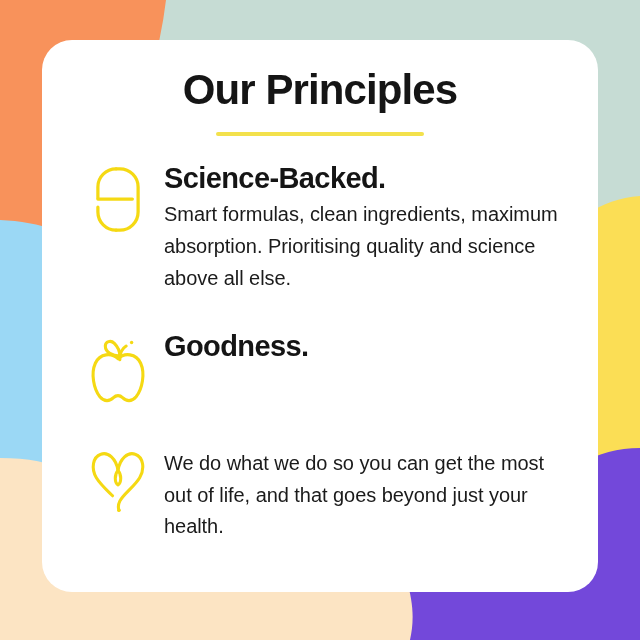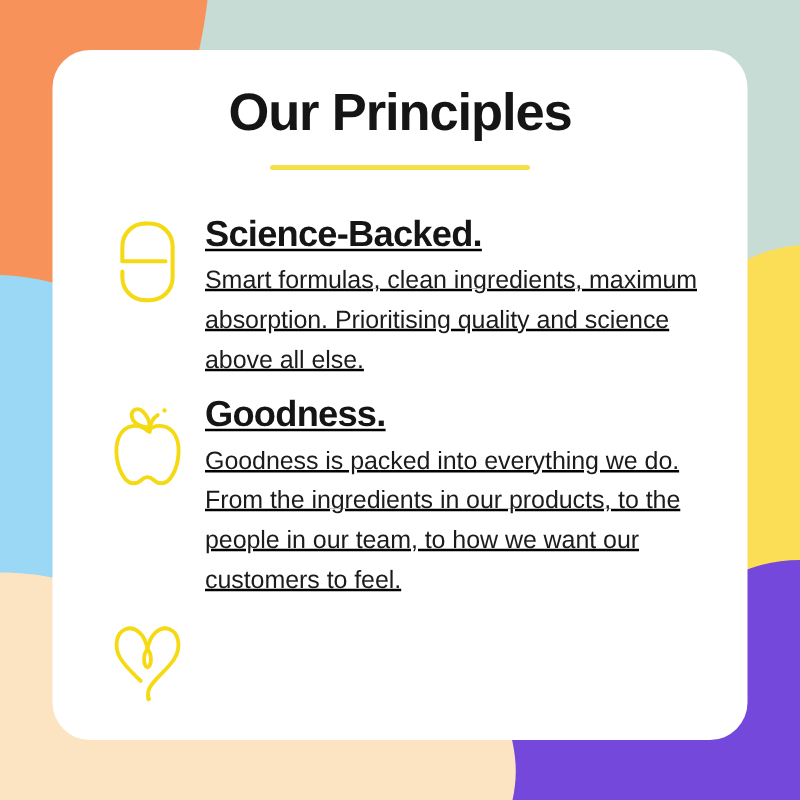--- a/index.html
+++ b/index.html
@@ -62,33 +62,32 @@
     width: 208px;
     height: 4px;
     border-radius: 2px;
     background: #F3E14C;
   }
 
   
   #principles {
     position: absolute;
     left: 0;
-    top: 132px;
+    top: 122px;
     width: 100%;
-    text-decoration: underline;
   }
   .principle {
     position: relative;
     display: flex;
     align-items: flex-start;
     padding: 0 26px 0 30px;
     box-sizing: border-box;
   }
   .principle + .principle {
-    margin-top: 12px;
+    margin-top: 36px;
   }
   .p-icon {
     flex: 0 0 92px;
     width: 92px;
     display: flex;
     justify-content: center;
     padding-top: 4px;
   }
   .p-body {
     flex: 1 1 auto;
@@ -171,36 +170,36 @@
 
             <path d="M34,28 C34,22 36,16 41,13"></path>
 
             <path d="M34,24 C26,24 18,20 18,13 C18,8 24,6 28,10 C33,15 34,20 34,24 Z"></path>
 
             <circle cx="47" cy="9" r="1.9" fill="#F5D913" stroke="none"></circle>
           </svg>
         </div>
         <div class="p-body">
           <h2 class="p-heading">Goodness.</h2>
-          <p class="p-text">Goodness is packed into everything we do. From the ingredients in our products, to the people in our team, to how we want our customers to feel.</p>
         </div>
       </div>
 
       <div class="principle">
         <div class="p-icon">
           <svg class="icon-svg" viewBox="0 0 64 72" width="58" height="65" xmlns="http://www.w3.org/2000/svg" fill="none" stroke="#F5D913" stroke-width="3.4" stroke-linecap="round" stroke-linejoin="round">
 
             <path d="M32,26 C30,13 21,5 13,8 C4,11 2,24 8,34 C13,42 21,49 26,54"></path>
 
             <path d="M32,26 C34,13 43,5 51,8 C60,11 62,24 56,34 C50,44 38,52 34,60 C31,66 33,69 33,70"></path>
 
             <path d="M32,26 C28,30 28,40 32,42 C36,40 36,30 32,26 Z"></path>
 
             <circle cx="33" cy="70" r="2" fill="#F5D913" stroke="none"></circle>
           </svg>
         </div>
         <div class="p-body">
+          <p class="p-text">We do what we do so you can get the most out of life, and that goes beyond just your health.</p>
         </div>
       </div>
 
     </div>
   </div>
 </div>
 
 </body></html>

